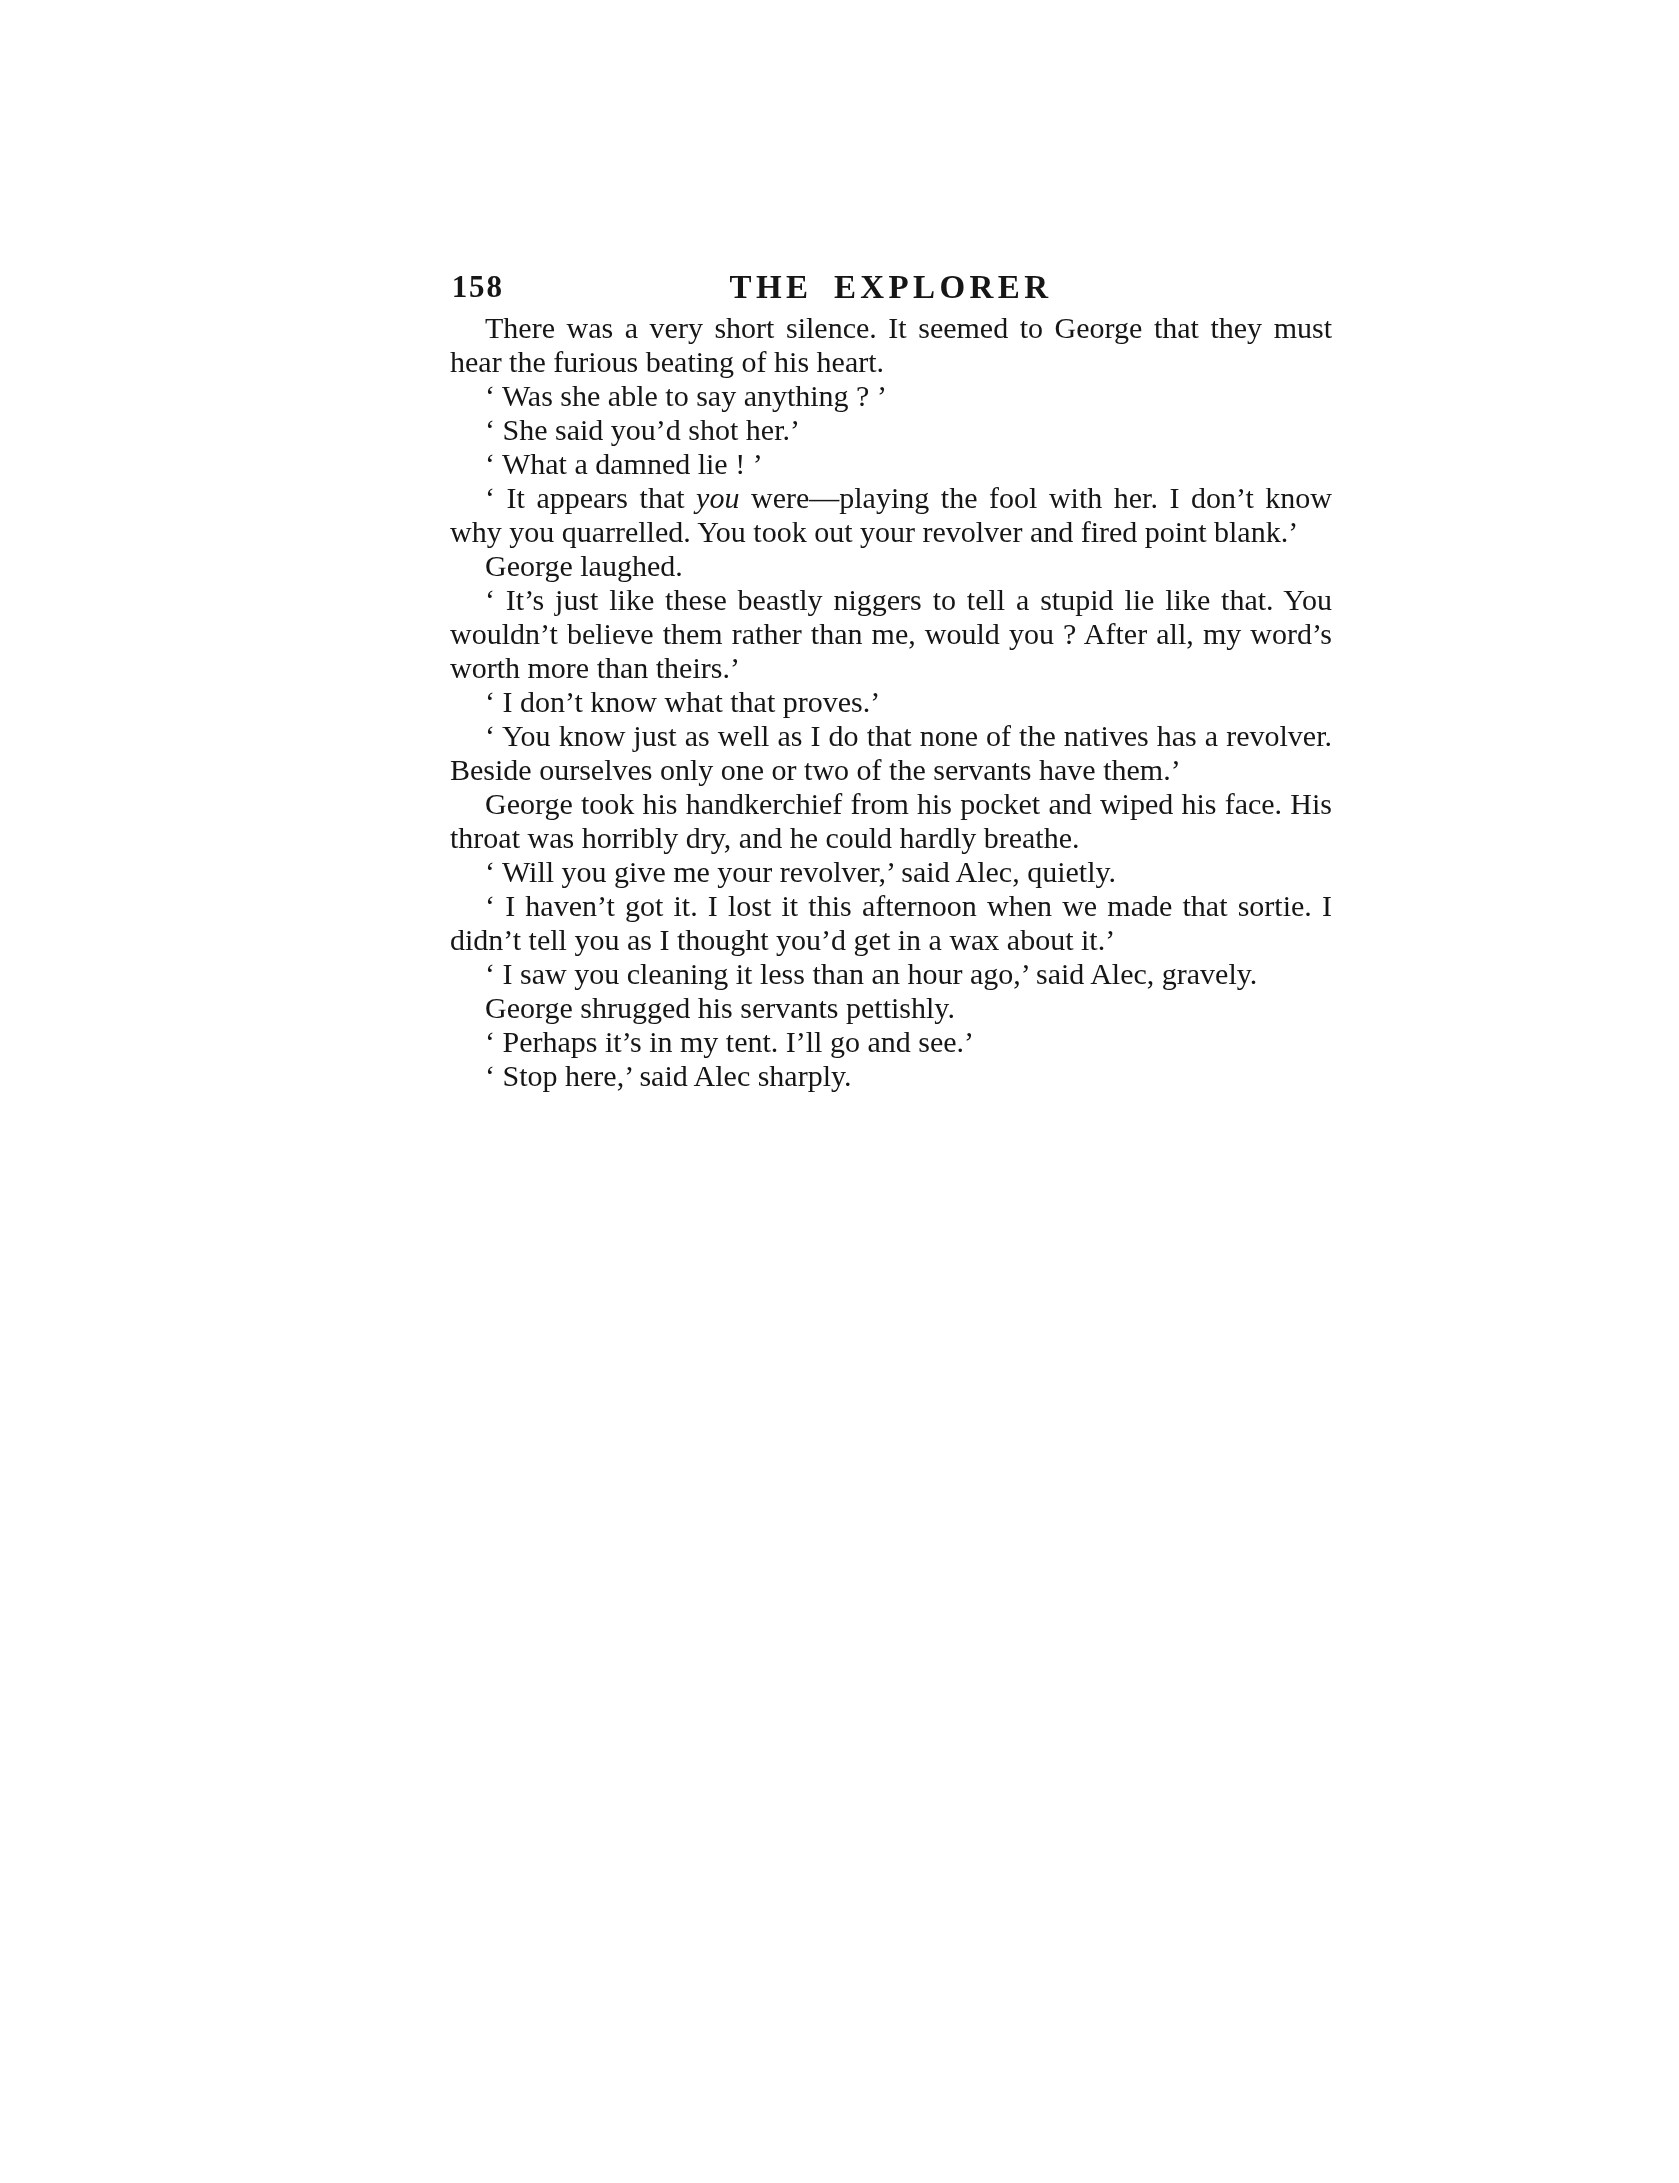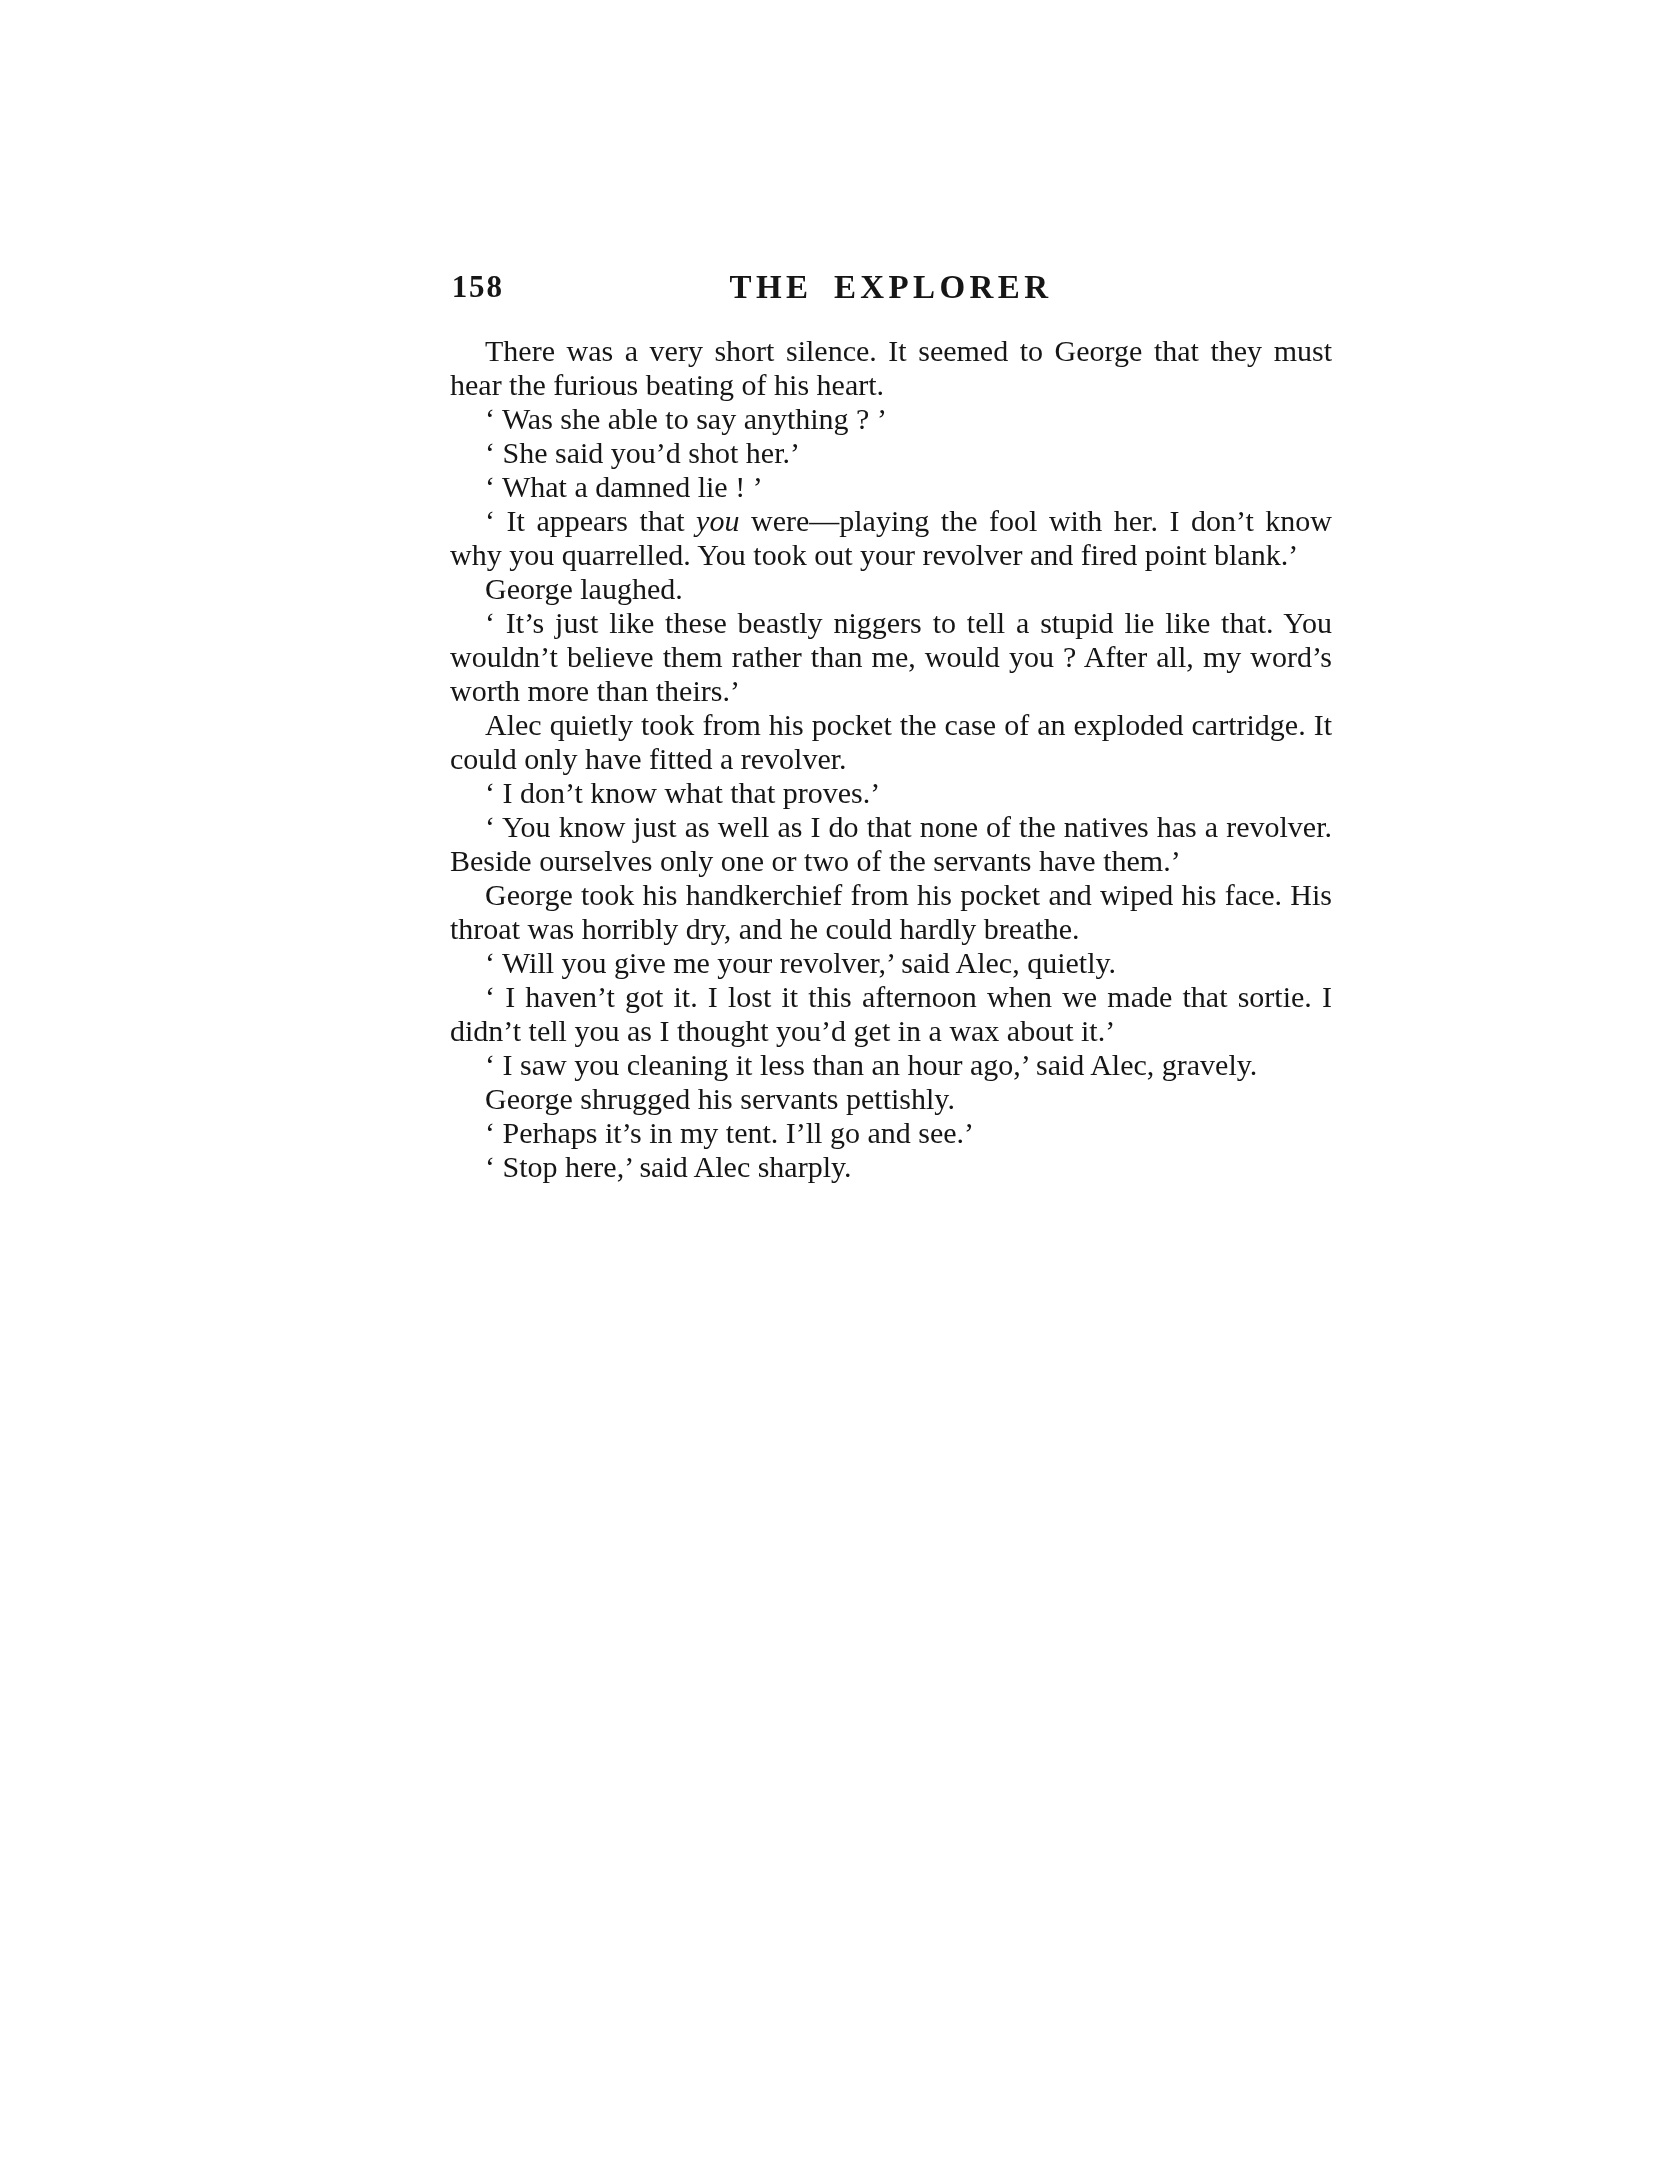--- a/index.html
+++ b/index.html
@@ -16,21 +16,20 @@
   }
   .page-scan {
     position: absolute;
     left: 450px;
     top: 269px;
     width: 882px;
   }
   .running-head {
     position: relative;
     height: 42px;
-    margin-bottom: 23px;
   }
   .page-number {
     position: absolute;
     left: 1.8px;
     top: 0;
     font-size: 31px;
     font-weight: bold;
     letter-spacing: 1.8px;
   }
   .running-title {
@@ -64,21 +63,20 @@
   </div>
 
   <div class="text-block">
     <p class="para">There was a very short silence.  It seemed to George that they must hear the furious beating of his heart.</p>
     <p class="para">‘ Was she able to say anything ? ’</p>
     <p class="para">‘ She said you’d shot her.’</p>
     <p class="para">‘ What a damned lie ! ’</p>
     <p class="para"><span>‘ It appears that </span><i>you</i><span> were—playing the fool with her.  I don’t know why you quarrelled.  You took out your revolver and fired point blank.’</span></p>
     <p class="para">George laughed.</p>
     <p class="para">‘ It’s just like these beastly niggers to tell a stupid lie like that.  You wouldn’t believe them rather than me, would you ?  After all, my word’s worth more than theirs.’</p>
-    <p class="para">Alec quietly took from his pocket the case of an exploded cartridge.  It could only have fitted a revolver.</p>
     <p class="para">‘ I don’t know what that proves.’</p>
     <p class="para">‘ You know just as well as I do that none of the natives has a revolver.  Beside ourselves only one or two of the servants have them.’</p>
     <p class="para">George took his handkerchief from his pocket and wiped his face.  His throat was horribly dry, and he could hardly breathe.</p>
     <p class="para">‘ Will you give me your revolver,’ said Alec, quietly.</p>
     <p class="para">‘ I haven’t got it.  I lost it this afternoon when we made that sortie.  I didn’t tell you as I thought you’d get in a wax about it.’</p>
     <p class="para">‘ I saw you cleaning it less than an hour ago,’ said Alec, gravely.</p>
     <p class="para">George shrugged his servants pettishly.</p>
     <p class="para">‘ Perhaps it’s in my tent.  I’ll go and see.’</p>
     <p class="para">‘ Stop here,’ said Alec sharply.</p>
   </div>

